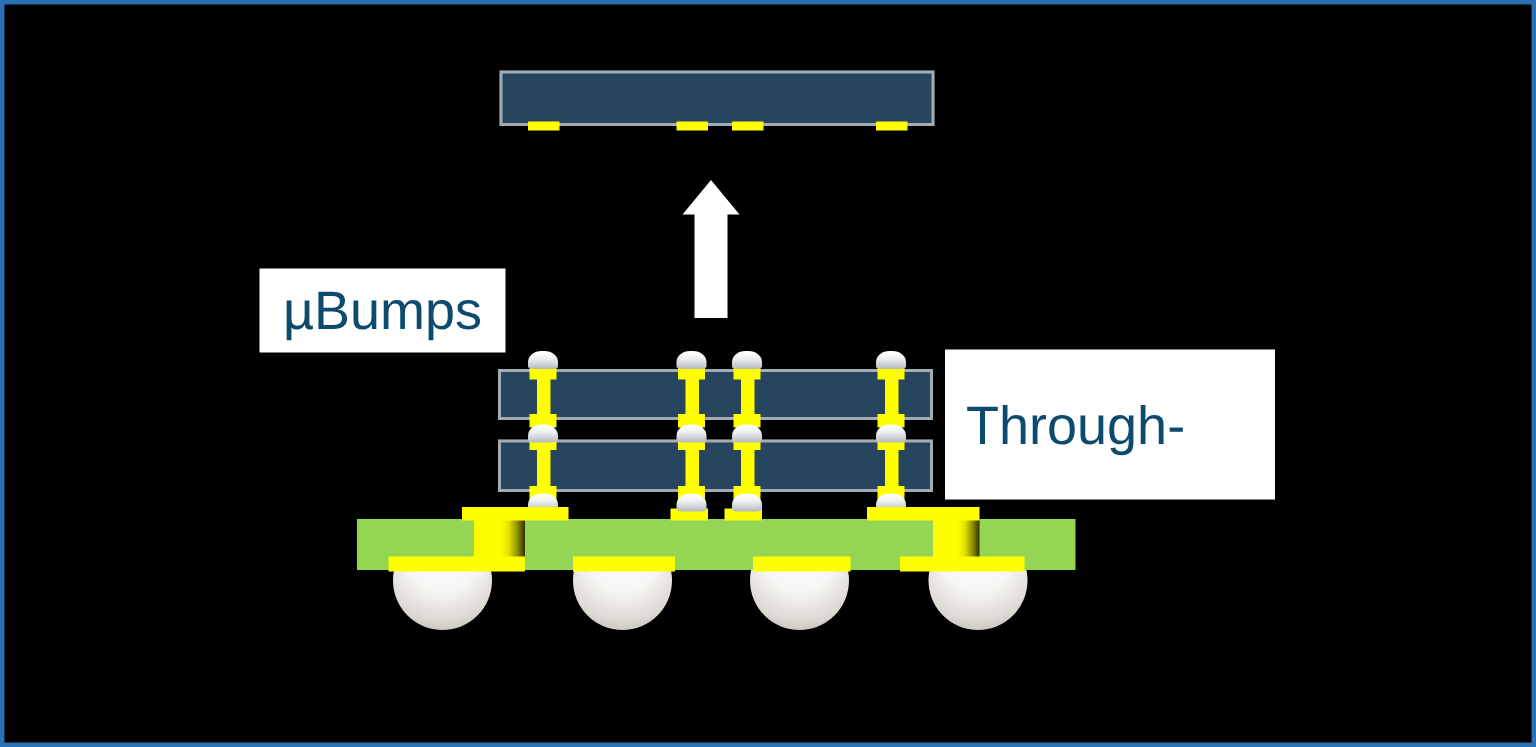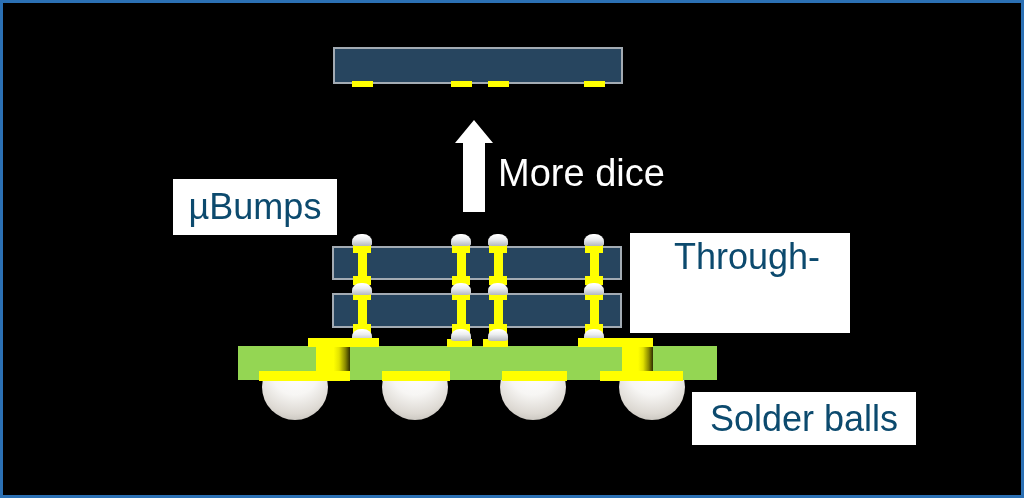--- a/index.html
+++ b/index.html
@@ -60,21 +60,21 @@
   
   .label{
     position:absolute;z-index:10;
     background:#ffffff;color:#0c4a6e;
     font-size:36px;line-height:1.2;
     display:flex;align-items:center;justify-content:center;
   }
   .label-ubumps{left:173px;top:179px;width:164px;height:56px;}
   .label-tsv{
     left:630px;top:233px;width:220px;height:100px;
-    flex-direction:row;align-items:flex-start;justify-content:center;
+    flex-direction:column;align-items:flex-start;justify-content:center;
     padding-left:14px;box-sizing:border-box;line-height:47px;
   }
   .label-solder{left:692px;top:392px;width:224px;height:53px;}
   .floating-text{
     position:absolute;left:498px;top:153px;z-index:10;
     color:#ffffff;font-size:38px;line-height:40px;white-space:nowrap;
   }
   .arrow-svg{position:absolute;left:0;top:0;z-index:6;}
 </style>
 </head>
@@ -82,34 +82,32 @@
 
 <div class="stage" id="stage">
 
   <div class="frame"></div>
 
   <div class="die top-die"></div>
 
   <svg class="arrow-svg" width="1024" height="498">
     <polygon points="474,120 493,143 485,143 485,212 463,212 463,143 455,143" fill="#ffffff"></polygon>
   </svg>
-  <div class="floating-text">More dice</div>
 
   <div class="label label-ubumps">µBumps</div>
 
   <div class="die die-1"></div>
   <div class="die die-2"></div>
 
   <div class="label label-tsv">
     <span>Through-</span>
   </div>
 
   <div class="substrate"></div>
 
-  <div class="label label-solder">Solder balls</div>
 
 <div class="tdpad" style="left: 351.5px; top: 81px; width: 21px; height: 6px;"></div>
     <div class="tdpad" style="left: 450.5px; top: 81px; width: 21px; height: 6px;"></div>
     <div class="tdpad" style="left: 487.5px; top: 81px; width: 21px; height: 6px;"></div>
     <div class="tdpad" style="left: 583.5px; top: 81px; width: 21px; height: 6px;"></div>
     <div class="cap" style="left: 353px; top: 244px; width: 18px; height: 9px;"></div>
     <div class="shaft" style="left: 357.5px; top: 246px; width: 9px; height: 34px;"></div>
     <div class="cap" style="left: 353px; top: 276px; width: 18px; height: 9px;"></div>
     <div class="cap" style="left: 452px; top: 244px; width: 18px; height: 9px;"></div>
     <div class="shaft" style="left: 456.5px; top: 246px; width: 9px; height: 34px;"></div>

